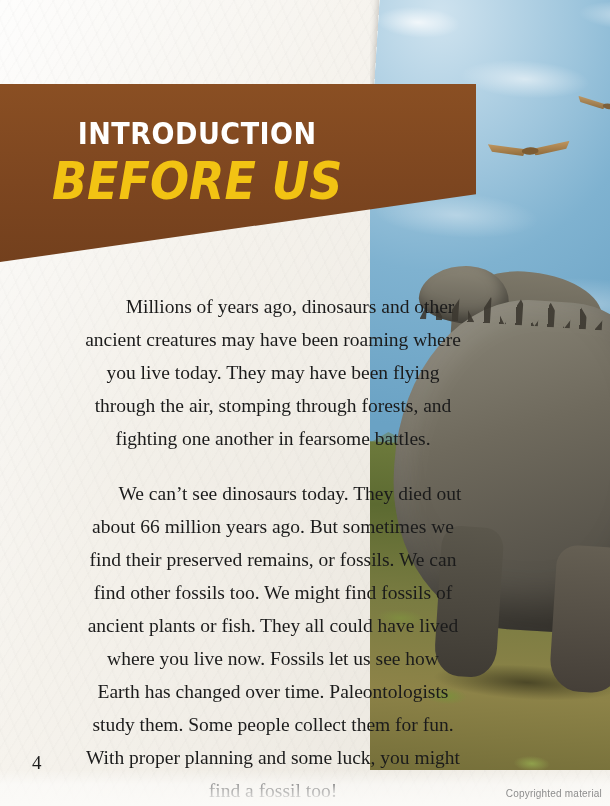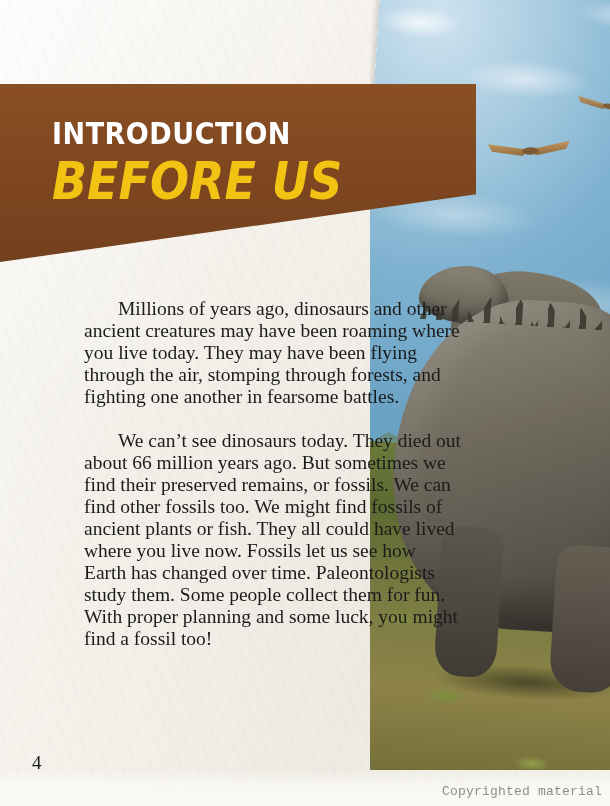--- a/index.html
+++ b/index.html
@@ -17,20 +17,21 @@
 
   
   .page {
     position: absolute;
     inset: 0;
     background:
       linear-gradient(115deg, rgba(255,255,255,0.85) 0%, rgba(246,243,237,0.6) 35%, rgba(236,232,224,0.7) 70%, rgba(243,240,233,0.9) 100%),
       linear-gradient(200deg, rgba(255,255,255,0.5) 0%, rgba(230,226,217,0.45) 60%, rgba(250,248,244,0.5) 100%),
       #f4f1ea;
     overflow: hidden;
+    text-align: center;
   }
   .paper-streaks {
     position: absolute;
     inset: 0;
     background:
       repeating-linear-gradient(122deg, rgba(0,0,0,0.012) 0px, rgba(0,0,0,0.012) 1px, rgba(255,255,255,0) 2px, rgba(255,255,255,0) 9px),
       repeating-linear-gradient(68deg, rgba(0,0,0,0.010) 0px, rgba(0,0,0,0.010) 1px, rgba(255,255,255,0) 3px, rgba(255,255,255,0) 14px);
     pointer-events: none;
   }
 
@@ -241,45 +242,45 @@
   }
 
   
   .body-col {
     position: absolute;
     left: 84px;
     top: 290px;
     width: 378px;
   }
   .body-col p {
-    margin: 8px 0 22px 0;
+    margin: 0 0 22px 0;
     font-family: "Liberation Serif", serif;
     font-size: 19.5px;
-    line-height: 22px;
+    line-height: 33px;
     color: #1b1b1b;
     text-indent: 34px;
   }
   .body-col p:last-child { margin-bottom: 0; }
   .body-col b { font-weight: normal; }
 
   
   .folio {
     position: absolute;
     left: 32px;
     top: 752px;
     font-family: "Liberation Serif", serif;
     font-size: 19px;
     color: #1b1b1b;
   }
   .copyright {
     position: absolute;
     right: 8px;
     bottom: 7px;
-    font-family: Liberation Mono, monospace;
-    font-size: 13px;
+    font-family: Liberation Sans, sans-serif;
+    font-size: 10px;
     color: #8d8d8d;
     letter-spacing: 0.2px;
   }
   .bottom-edge {
     position: absolute;
     left: 0; right: 0; bottom: 0;
     height: 36px;
     background: linear-gradient(180deg, rgba(255,255,255,0) 0%, rgba(255,255,255,0.55) 40%, #fbfaf7 100%);
   }
 </style>

